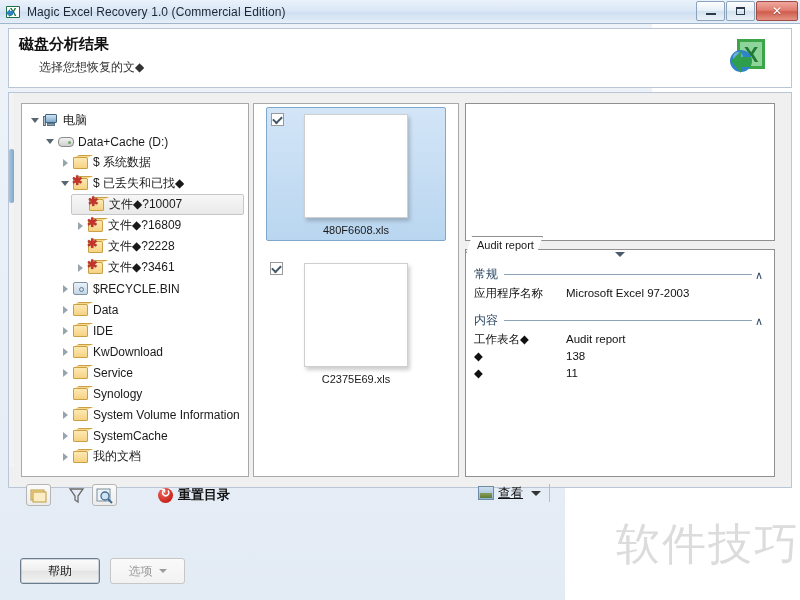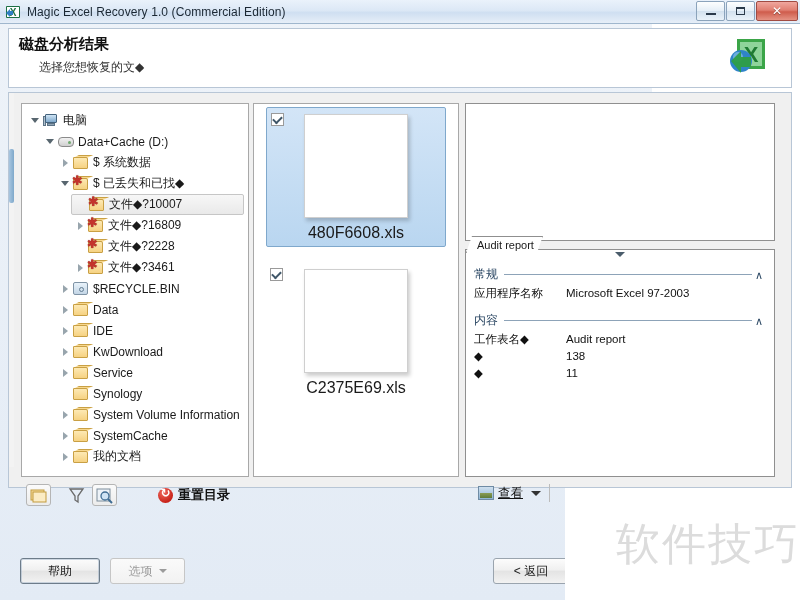--- a/index.html
+++ b/index.html
@@ -178,21 +178,21 @@
     content:""; width:7px; height:4px; border-left:2px solid #3f5668; border-bottom:2px solid #3f5668;
     transform: rotate(-45deg); margin-bottom:2px;
   }
   .thumb-card {
     width:104px; height:104px; margin:0 auto;
     background:#ffffff; border:1px solid #cfcfcf;
     box-shadow: 2px 3px 4px rgba(0,0,0,0.20);
     box-sizing:border-box;
   }
   .thumb-name {
-    text-align:center; font-size:16px; color:#1a1a1a; margin-top:6px;
+    text-align:center; font-size:11px; color:#1a1a1a; margin-top:6px;
   }
 
   
   .prev-pane {
     position:absolute; left:444px; top:0; width:310px; height:374px;
     box-sizing:border-box;
   }
   .prev-top {
     position:absolute; left:0; top:0; width:310px; height:138px;
     background:#ffffff; border:1px solid #8f8f8f; box-sizing:border-box;
@@ -654,20 +654,19 @@
       <div class="view-sep"></div>
     </div>
   </div>
 
   <div class="footer">
     <div class="btn default" style="left:20px; top:38px; width:80px;">帮助</div>
     <div class="btn disabled" style="left:110px; top:38px; width:75px;">
       <span>选项</span>
       <span class="caret"></span>
     </div>
-    <div class="btn" style="left:493px; top:38px; width:76px;">&lt; 返回</div>
   </div>
 
   <div class="watermark">
     <span>软件技巧</span>
   </div>
 
 </div>
 
 </body></html>

